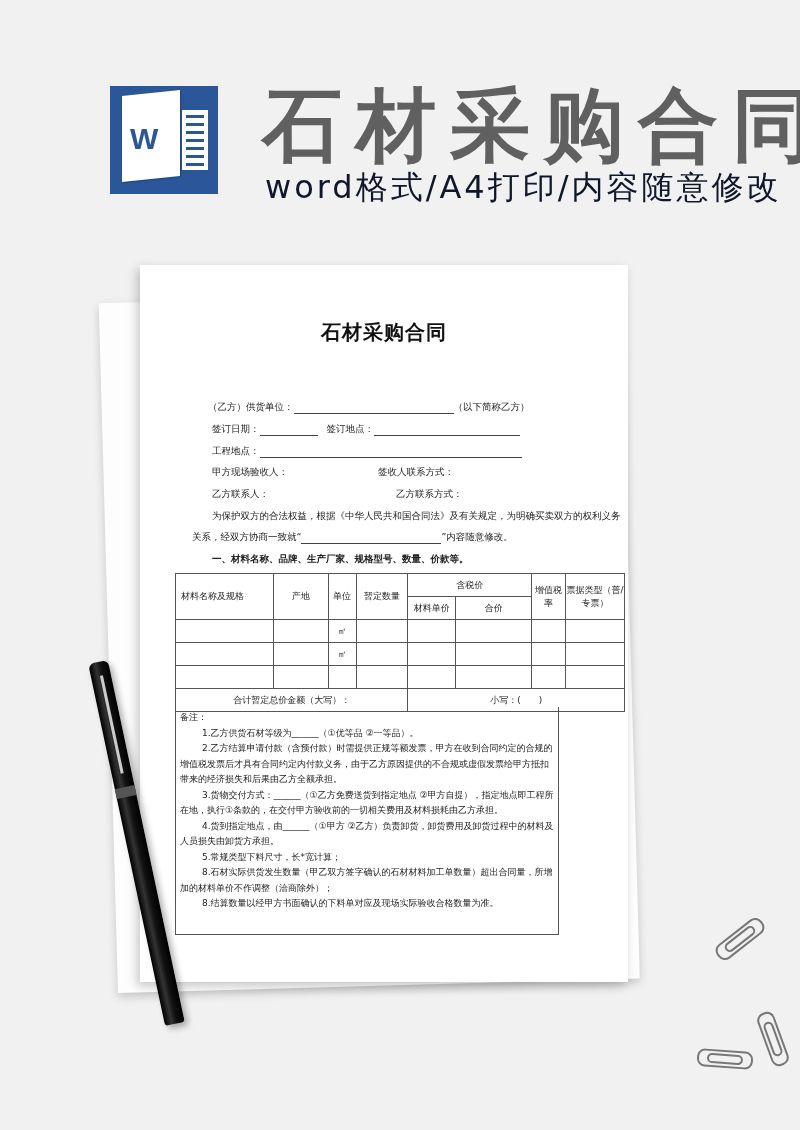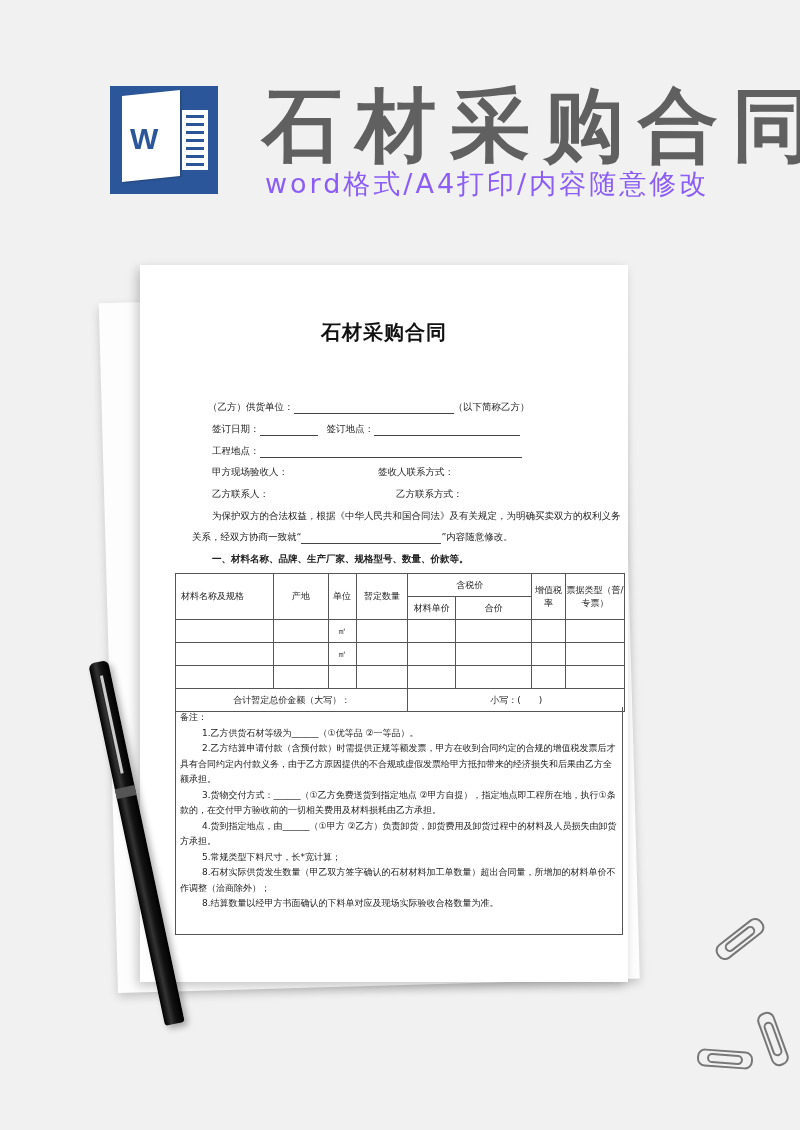--- a/index.html
+++ b/index.html
@@ -28,21 +28,21 @@
     background:#fff;
   }
   .word-logo .lines i {
     display:block; height:3px; background:#2b579a; margin:5px 4px 0 4px;
   }
   .banner-title {
     position:absolute; left:262px; top:78px; font-size:80px; font-weight:bold;
     color:#606060; letter-spacing:14px; line-height:96px; white-space:nowrap;
   }
   .banner-sub {
-    position:absolute; left:265px; top:166px; font-size:27px; color:#8b5cf6;
+    position:absolute; left:265px; top:166px; font-size:32px; color:#0f172a;
     letter-spacing:3px; white-space:nowrap;
   }
 
   
   .paper-back {
     position:absolute; left:118px; top:303px; width:522px; height:690px;
     background:#fdfdfd; transform:rotate(-1.6deg); transform-origin:left bottom;
     box-shadow:0 4px 10px rgba(0,0,0,.18);
   }
   .paper {
@@ -56,21 +56,21 @@
   .row { position:absolute; font-size:9.5px; color:#222; white-space:nowrap; }
   .uline { display:inline-block; border-bottom:1px solid #444; height:10px; vertical-align:bottom; }
 
   table.mat {
     position:absolute; left:35px; top:308px; width:450px;
     border-collapse:collapse; font-size:9px; color:#222;
   }
   table.mat td { border:1px solid #555; text-align:center; padding:0; height:22px; }
   table.mat td.left { text-align:left; padding-left:5px; }
   .notes {
-    position:absolute; left:35px; top:442px; width:448px; height:228px;
+    position:absolute; left:35px; top:442px; width:384px; height:228px;
     border:1px solid #555; border-top:none; font-size:9px; line-height:15.5px;
     color:#222; padding:3px 4px; box-sizing:border-box;
   }
   .notes p { margin:0; }
   .notes .ind { text-indent:22px; }
 
   
   .pen {
     position:absolute; left:88px; top:662px; width:20px; height:370px;
     background:linear-gradient(90deg,#000 0%,#333 35%,#111 60%,#000 100%);

